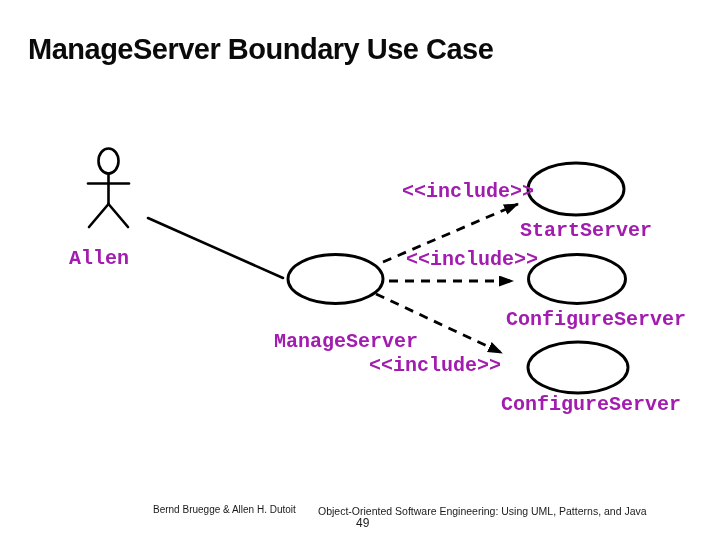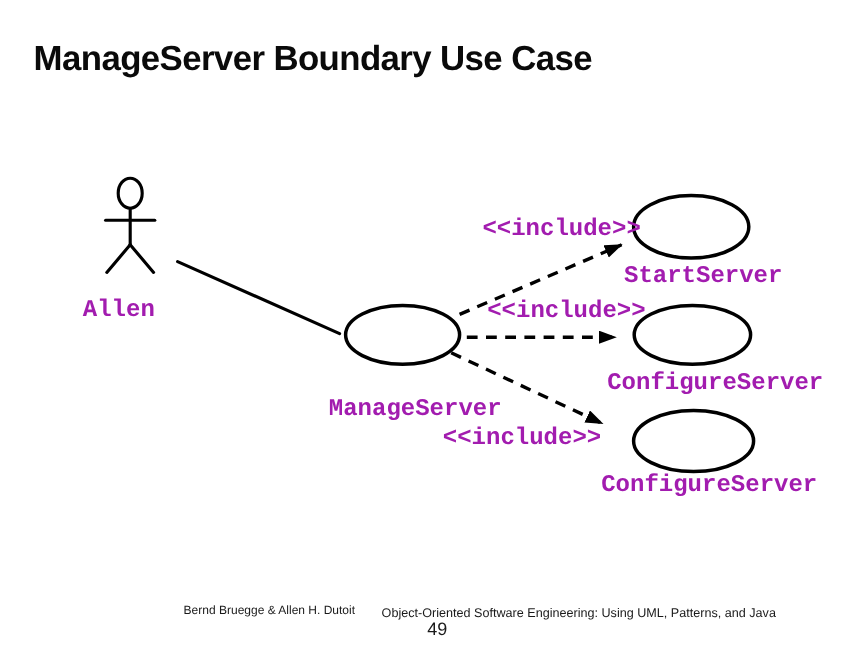--- a/index.html
+++ b/index.html
@@ -44,21 +44,21 @@
   .lbl-inc-mid       { left: 406px; top: 250px; }
   .lbl-inc-bottom    { left: 369px; top: 356px; }
   .footer-text {
     position: absolute;
     font-family: "Liberation Sans", sans-serif;
     color: #1a1a1a;
     white-space: nowrap;
   }
   .footer-authors { left: 105px; top: 504px; font-size: 10px; padding-left: 48px; }
   .footer-book    { left: 318px; top: 505px; font-size: 10.5px; }
-  .footer-page    { left: 356px; top: 516px; font-size: 15px; }
+  .footer-page    { left: 356px; top: 516px; font-size: 12px; }
 </style>
 </head>
 <body>
 
 <div class="slide">
 
   <div class="title">ManageServer Boundary Use Case</div>
 
   <svg class="canvas" width="720" height="540" viewBox="0 0 720 540">
     <defs>

